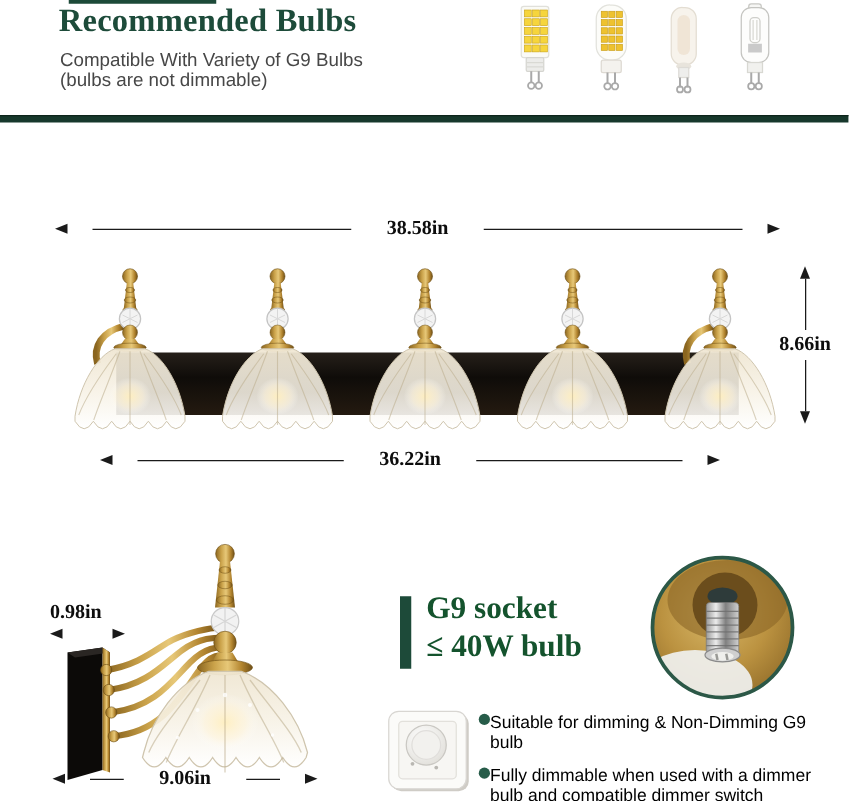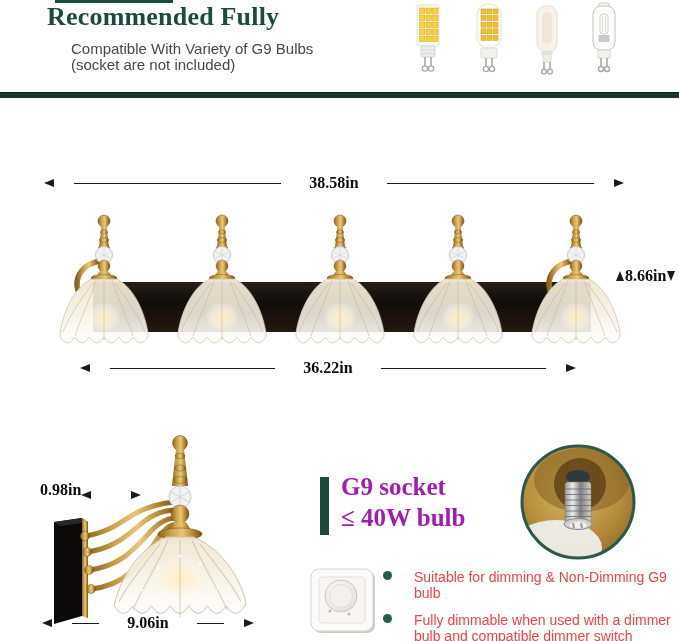--- a/index.html
+++ b/index.html
@@ -3,61 +3,61 @@
 <meta charset="utf-8">
 <style>
   html,body{margin:0;padding:0;background:#fff;}
   .canvas{position:relative;width:679px;height:641px;background:#ffffff;overflow:hidden;
           font-family:"Liberation Sans",sans-serif;}
 
   
   .crop-bar{position:absolute;left:55px;top:0;width:118px;height:3px;background:#1d4a39;}
   .title{position:absolute;left:47px;top:2px;font-family:"Liberation Serif",serif;
          font-weight:bold;font-size:26px;color:#1d4b3a;letter-spacing:.2px;}
-  .subtitle{position:absolute;left:48px;top:41px;font-size:15px;line-height:16px;color:#474747;margin-left:23px;}
+  .subtitle{position:absolute;left:48px;top:41px;font-size:15px;line-height:16px;color:#474747;}
   .bulb{position:absolute;}
   .divider{position:absolute;left:0;top:92px;width:679px;height:5px;background:#17382c;border-top:1px solid #0d241b;}
 
   
   .dim-h{position:absolute;display:flex;align-items:center;height:18px;gap:20px;}
   .dim-h .line{flex:1;height:0;border-top:1.6px solid #1a1a1a;}
   .ah-l{width:0;height:0;border-top:4.5px solid transparent;border-bottom:4.5px solid transparent;border-right:10px solid #1a1a1a;}
   .ah-r{width:0;height:0;border-top:4.5px solid transparent;border-bottom:4.5px solid transparent;border-left:10px solid #1a1a1a;}
-  .dim-v{position:absolute;display:flex;align-items:center;}
+  .dim-v{position:absolute;display:flex;flex-direction:column;align-items:center;}
   .dim-v .vline{width:0;flex:1;border-left:1.6px solid #1a1a1a;}
   .ah-u{width:0;height:0;border-left:4.5px solid transparent;border-right:4.5px solid transparent;border-bottom:10px solid #1a1a1a;}
   .ah-d{width:0;height:0;border-left:4.5px solid transparent;border-right:4.5px solid transparent;border-top:10px solid #1a1a1a;}
   .dim-label{font-family:"Liberation Serif",serif;font-weight:bold;font-size:16px;color:#0d0d0d;
              padding:0 8px;white-space:nowrap;}
   .dim-v .dim-label{padding:3px 0;}
-  .dim-stack{position:absolute;display:flex;flex-direction:row;align-items:flex-end;}
+  .dim-stack{position:absolute;display:flex;flex-direction:column;align-items:flex-start;}
   .dim-stack .dim-h{position:static;width:100%;}
 
   
   .socket-bar{position:absolute;left:320px;top:477px;width:9px;height:58px;background:#1d4a39;}
   .socket-text{position:absolute;left:341px;top:471px;font-family:"Liberation Serif",serif;
-               font-weight:bold;font-size:25px;line-height:31px;color:#a21caf;}
+               font-weight:bold;font-size:25px;line-height:31px;color:#14532d;}
 
   
   .features{position:absolute;left:383px;top:569px;width:288px;margin:0;padding:0;list-style:none;}
-  .features li{display:flex;gap:22px;margin:0 0 11px 0;font-size:14px;line-height:16px;color:#ef4444;}
+  .features li{display:flex;gap:0;margin:0 0 11px 0;font-size:14px;line-height:16px;color:#000000;}
   .features .dot{flex:0 0 auto;width:9px;height:9px;border-radius:50%;background:#275c49;margin-top:2px;}
 
   svg{display:block;}
 </style>
 </head>
 <body>
 
 <div class="canvas">
 
   <div class="crop-bar"></div>
-  <div class="title">Recommended Fully</div>
+  <div class="title">Recommended Bulbs</div>
   <div class="subtitle">
     <div>Compatible With Variety of G9 Bulbs</div>
-    <div>(socket are not included)</div>
+    <div>(bulbs are not dimmable)</div>
   </div>
 
   <svg class="bulb" style="left:413px;top:4px" width="30" height="72" viewBox="0 0 30 72">
     <rect x="4" y="1" width="22" height="41" rx="2" fill="#fafaf6" stroke="#e0e0da"></rect>
     <g fill="#f6d53c" stroke="#caa419" stroke-width="0.5">
       <rect x="6.5" y="4" width="5.5" height="5.5"></rect>
         <rect x="13" y="4" width="5.5" height="5.5"></rect>
         <rect x="19.5" y="4" width="5.5" height="5.5"></rect>
       <rect x="6.5" y="11" width="5.5" height="5.5"></rect>
         <rect x="13" y="11" width="5.5" height="5.5"></rect>

